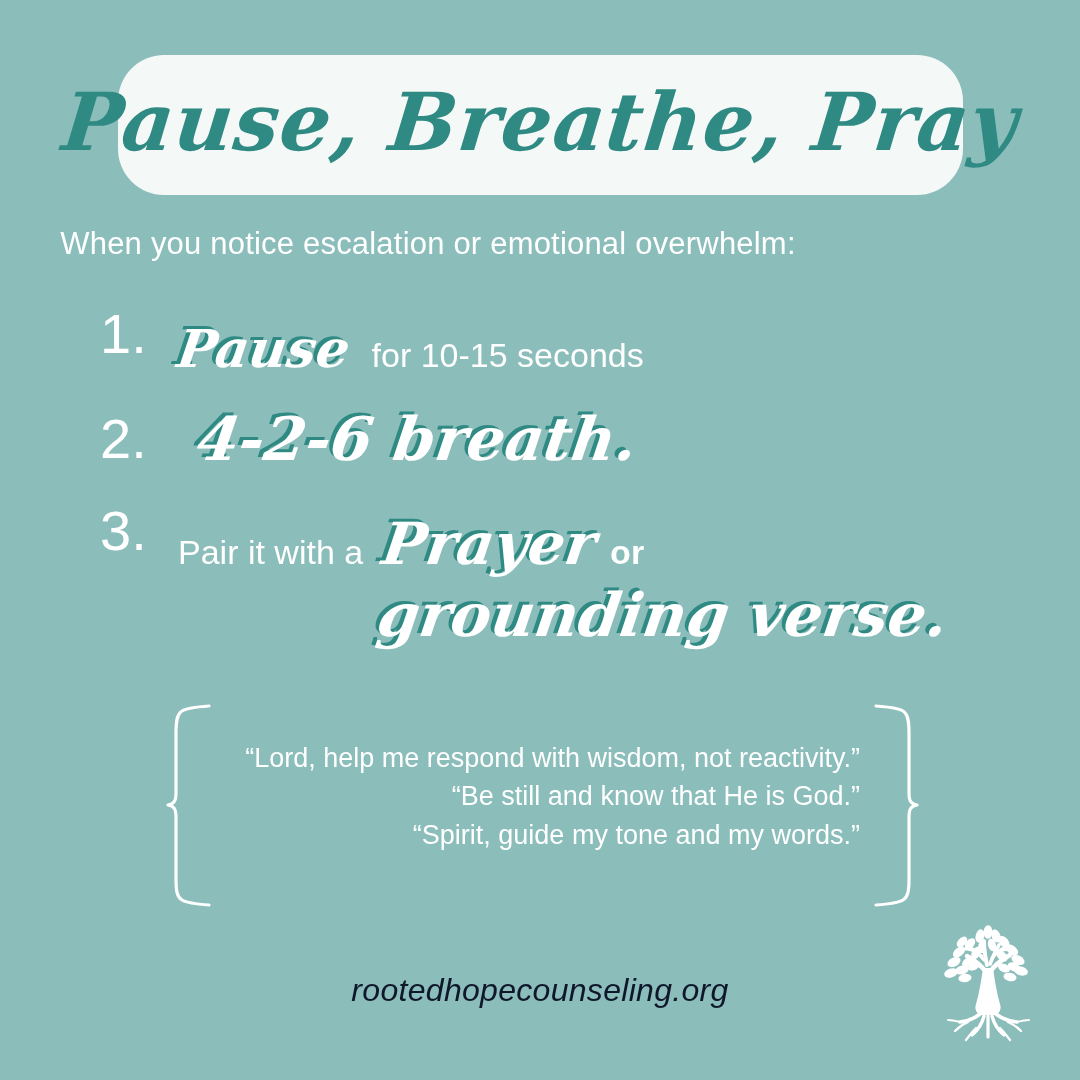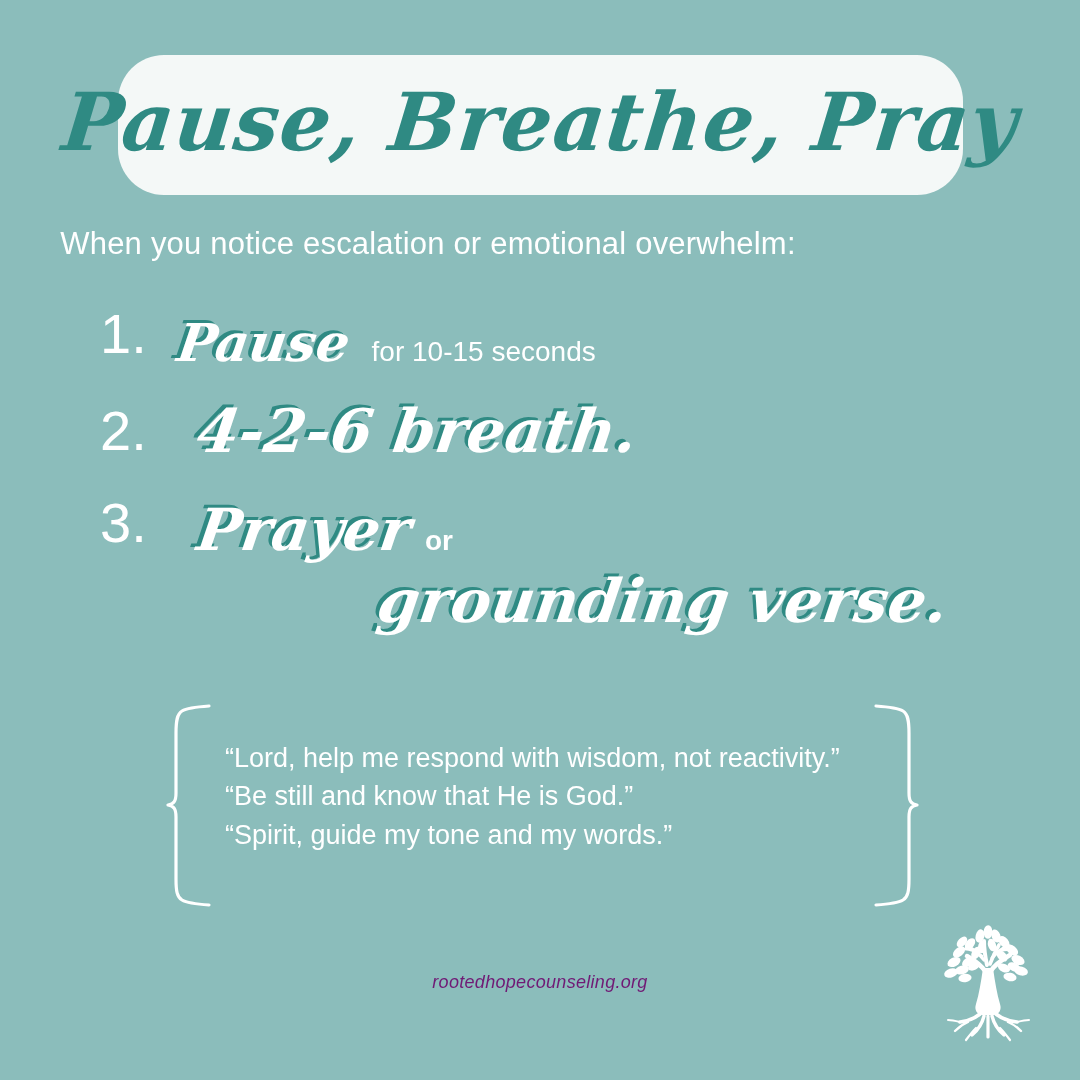--- a/index.html
+++ b/index.html
@@ -88,21 +88,21 @@
   .step-body {
     flex: 1;
     padding-top: 4px;
   }
   .step-line {
     display: flex;
     align-items: baseline;
     flex-wrap: wrap;
   }
   .plain {
-    font-size: 28px;
+    font-size: 34px;
     color: #ffffff;
     font-weight: 400;
     line-height: 1.25;
     margin-top: 30px;
   }
   .script {
     font-family: "DejaVu Serif", serif;
     font-style: italic;
     font-weight: bold;
     color: #ffffff;
@@ -136,42 +136,42 @@
   .brace {
     position: absolute;
     top: 0;
     width: 46px;
     height: 205px;
   }
   .brace-left { left: 0; }
   .brace-right { right: 0; }
   .quote-lines {
     position: absolute;
-    left: 60px;
+    left: 76px;
     right: 60px;
     top: 36px;
-    text-align: left;
+    text-align: right;
   }
   .quote-line {
     font-size: 27px;
     color: #ffffff;
     line-height: 1.42;
     font-weight: 400;
   }
 
   
   .footer-url {
     position: absolute;
     left: 0;
     top: 972px;
     width: 1080px;
     text-align: center;
-    font-size: 18px;
+    font-size: 32px;
     font-style: italic;
-    color: #701a75;
+    color: #0f172a;
     letter-spacing: 0.3px;
   }
   .logo-tree {
     position: absolute;
     right: 28px;
     bottom: 32px;
     width: 128px;
     height: 128px;
   }
 </style>
@@ -204,20 +204,21 @@
         <div class="step-line">
           <span class="script script-2 gap-l">4-2-6 breath.</span>
         </div>
       </div>
     </div>
 
     <div class="step step-3">
       <div class="step-num">3.</div>
       <div class="step-body">
         <div class="step-line">
+          <span class="plain">Pair it with a</span>
           <span class="script script-3 gap-l">Prayer</span>
           <span class="plain gap-s">or</span>
         </div>
         <div class="step-line step-3-line2">
           <span class="script script-4">grounding verse.</span>
         </div>
       </div>
     </div>
 
   </div>

